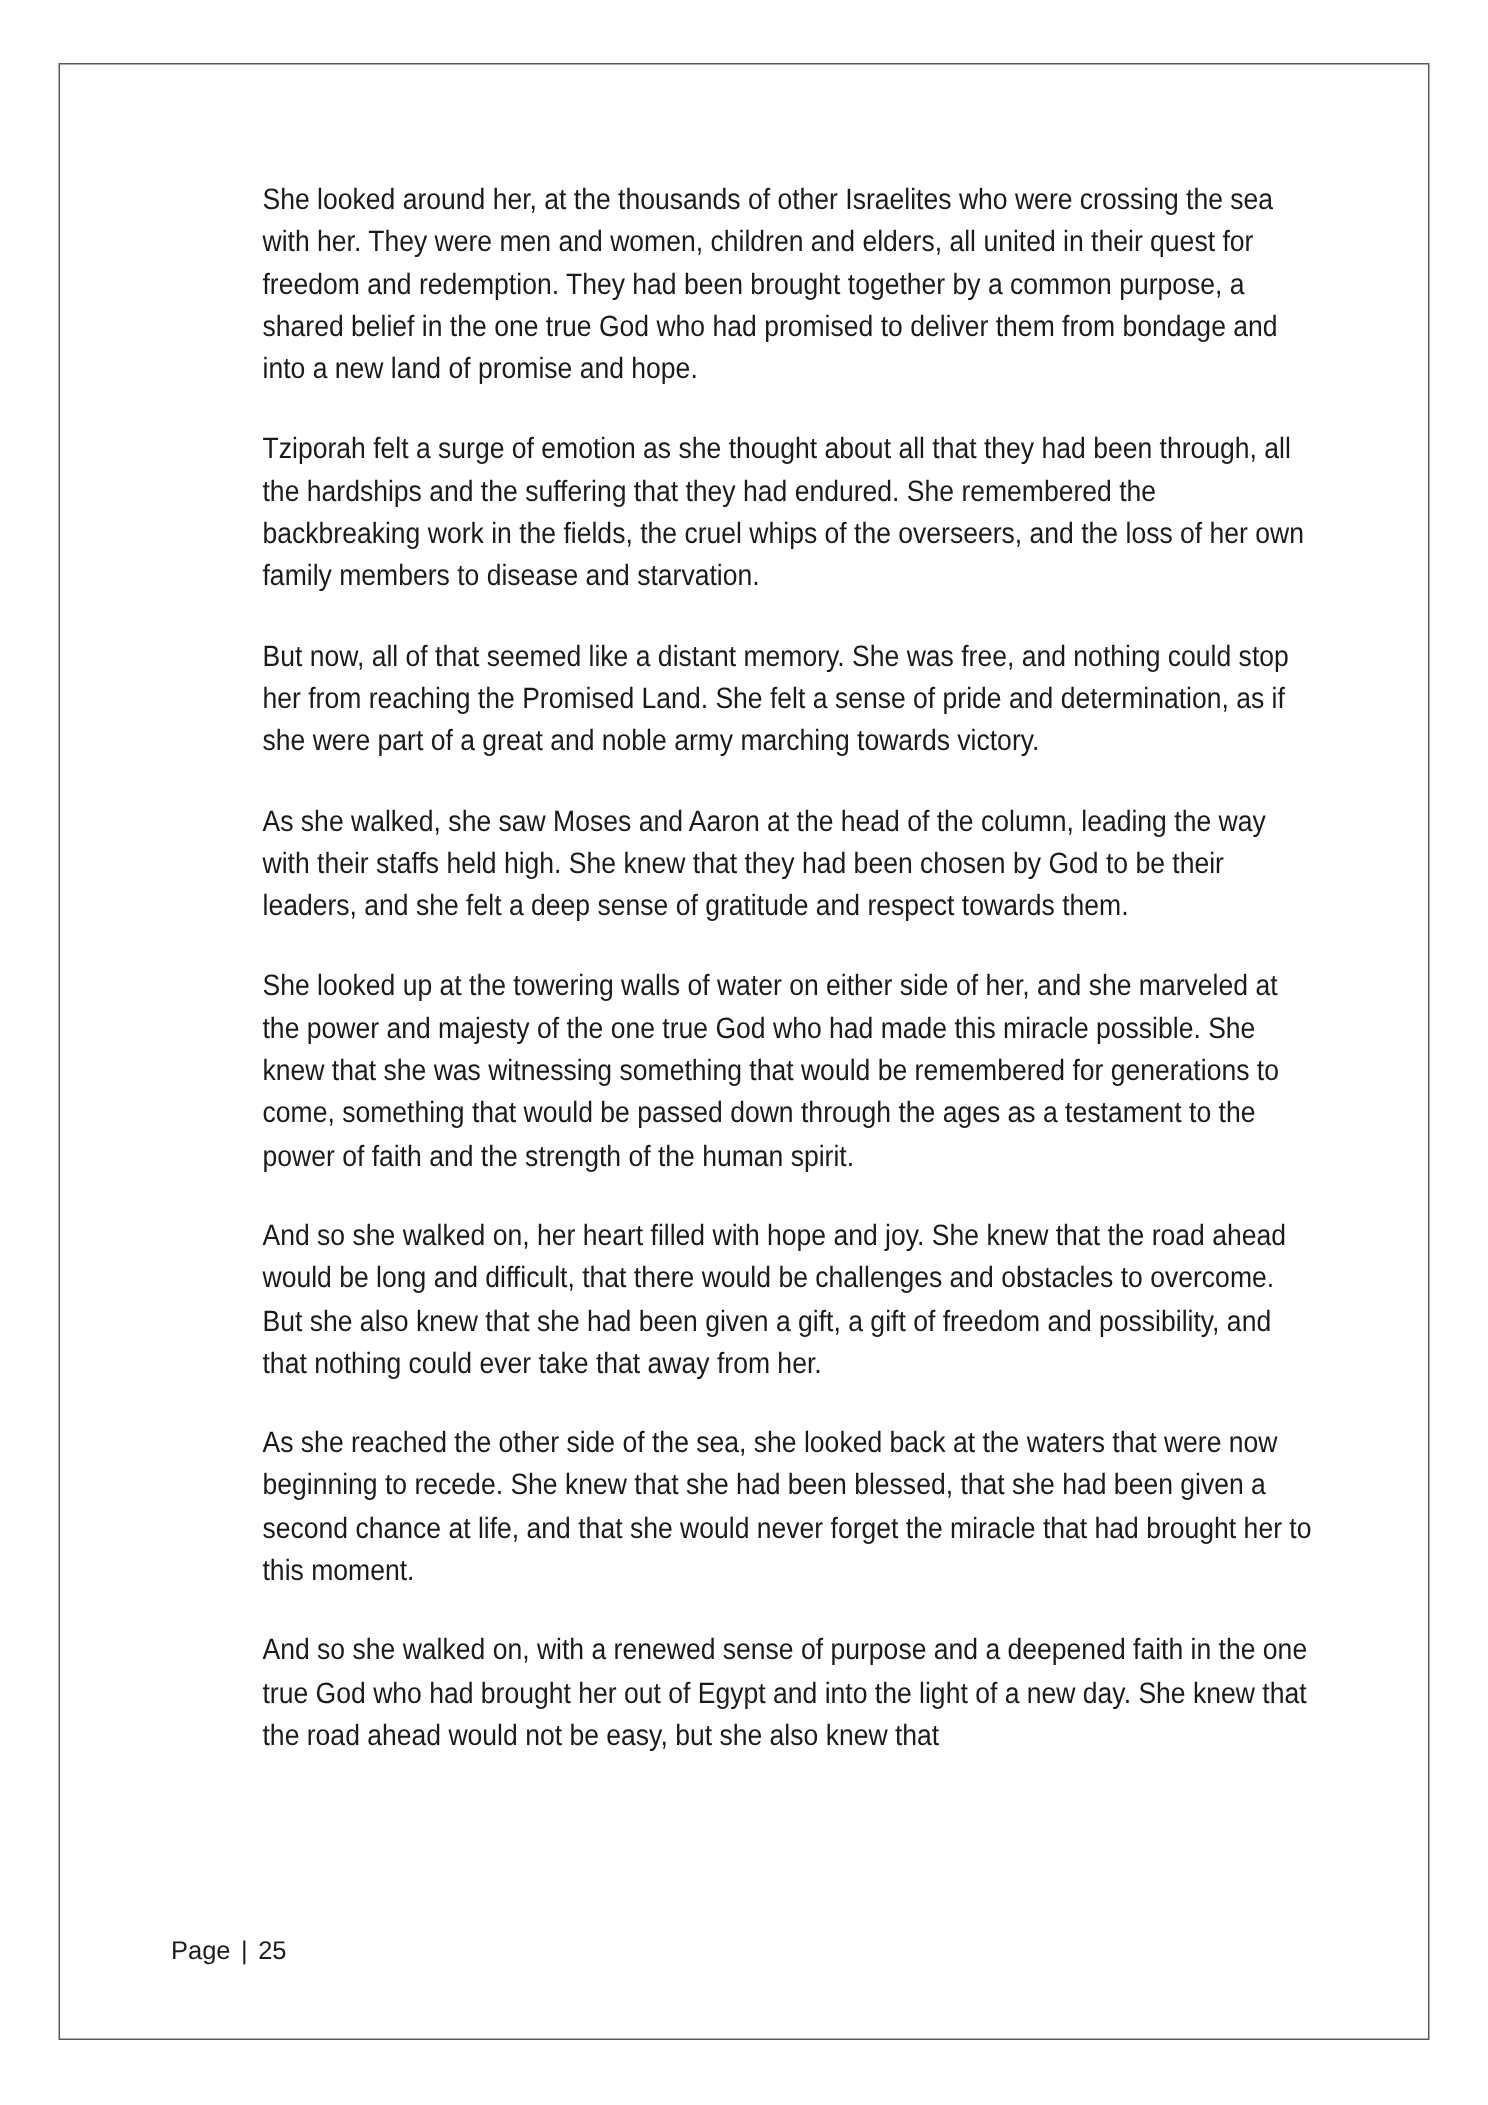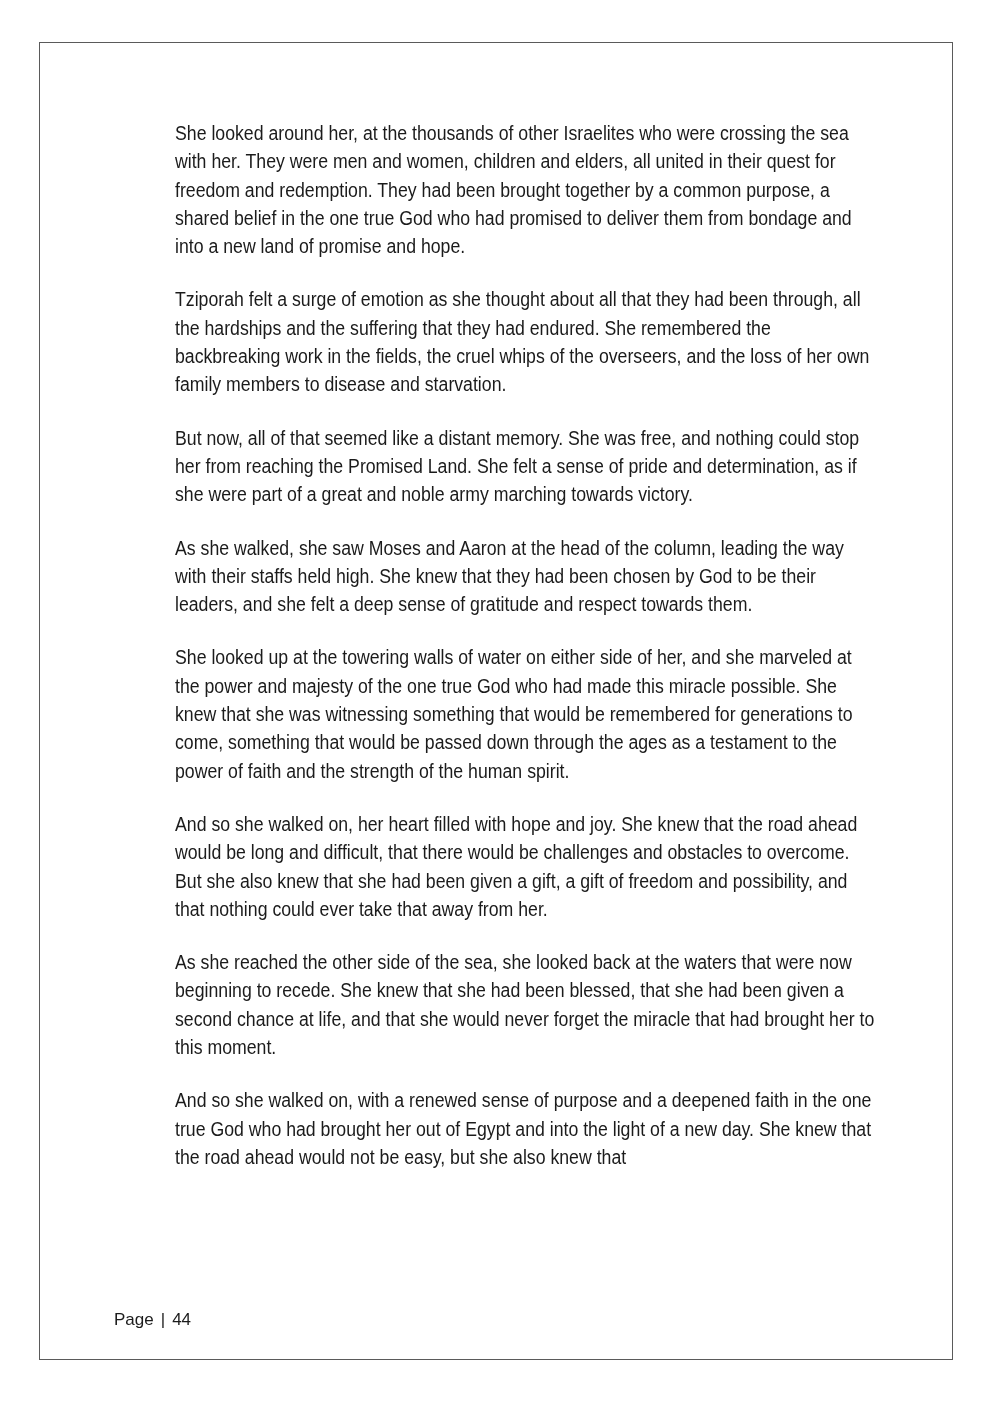--- a/index.html
+++ b/index.html
@@ -36,21 +36,20 @@
   .content p { margin: 0 0 25px 0; }
   .footer {
     position: absolute;
     left: 114px;
     top: 1291px;
     font-size: 17px;
     color: #1b1b1b;
     display: inline-flex;
     gap: 7px;
     align-items: baseline;
-    margin-top: 19px;
   }
 </style>
 </head>
 <body>
 
 <div class="page-border"></div>
 
 <div class="content">
   <p>She looked around her, at the thousands of other Israelites who were crossing the sea with her. They were men and women, children and elders, all united in their quest for freedom and redemption. They had been brought together by a common purpose, a shared belief in the one true God who had promised to deliver them from bondage and into a new land of promise and hope.</p>
   <p>Tziporah felt a surge of emotion as she thought about all that they had been through, all the hardships and the suffering that they had endured. She remembered the backbreaking work in the fields, the cruel whips of the overseers, and the loss of her own family members to disease and starvation.</p>
@@ -58,14 +57,14 @@
   <p>As she walked, she saw Moses and Aaron at the head of the column, leading the way with their staffs held high. She knew that they had been chosen by God to be their leaders, and she felt a deep sense of gratitude and respect towards them.</p>
   <p>She looked up at the towering walls of water on either side of her, and she marveled at the power and majesty of the one true God who had made this miracle possible. She knew that she was witnessing something that would be remembered for generations to come, something that would be passed down through the ages as a testament to the power of faith and the strength of the human spirit.</p>
   <p>And so she walked on, her heart filled with hope and joy. She knew that the road ahead would be long and difficult, that there would be challenges and obstacles to overcome. But she also knew that she had been given a gift, a gift of freedom and possibility, and that nothing could ever take that away from her.</p>
   <p>As she reached the other side of the sea, she looked back at the waters that were now beginning to recede. She knew that she had been blessed, that she had been given a second chance at life, and that she would never forget the miracle that had brought her to this moment.</p>
   <p>And so she walked on, with a renewed sense of purpose and a deepened faith in the one true God who had brought her out of Egypt and into the light of a new day. She knew that the road ahead would not be easy, but she also knew that</p>
 </div>
 
 <div class="footer">
   <span>Page</span>
   <span>|</span>
-  <span>44</span>
+  <span>25</span>
 </div>
 
 </body></html>

